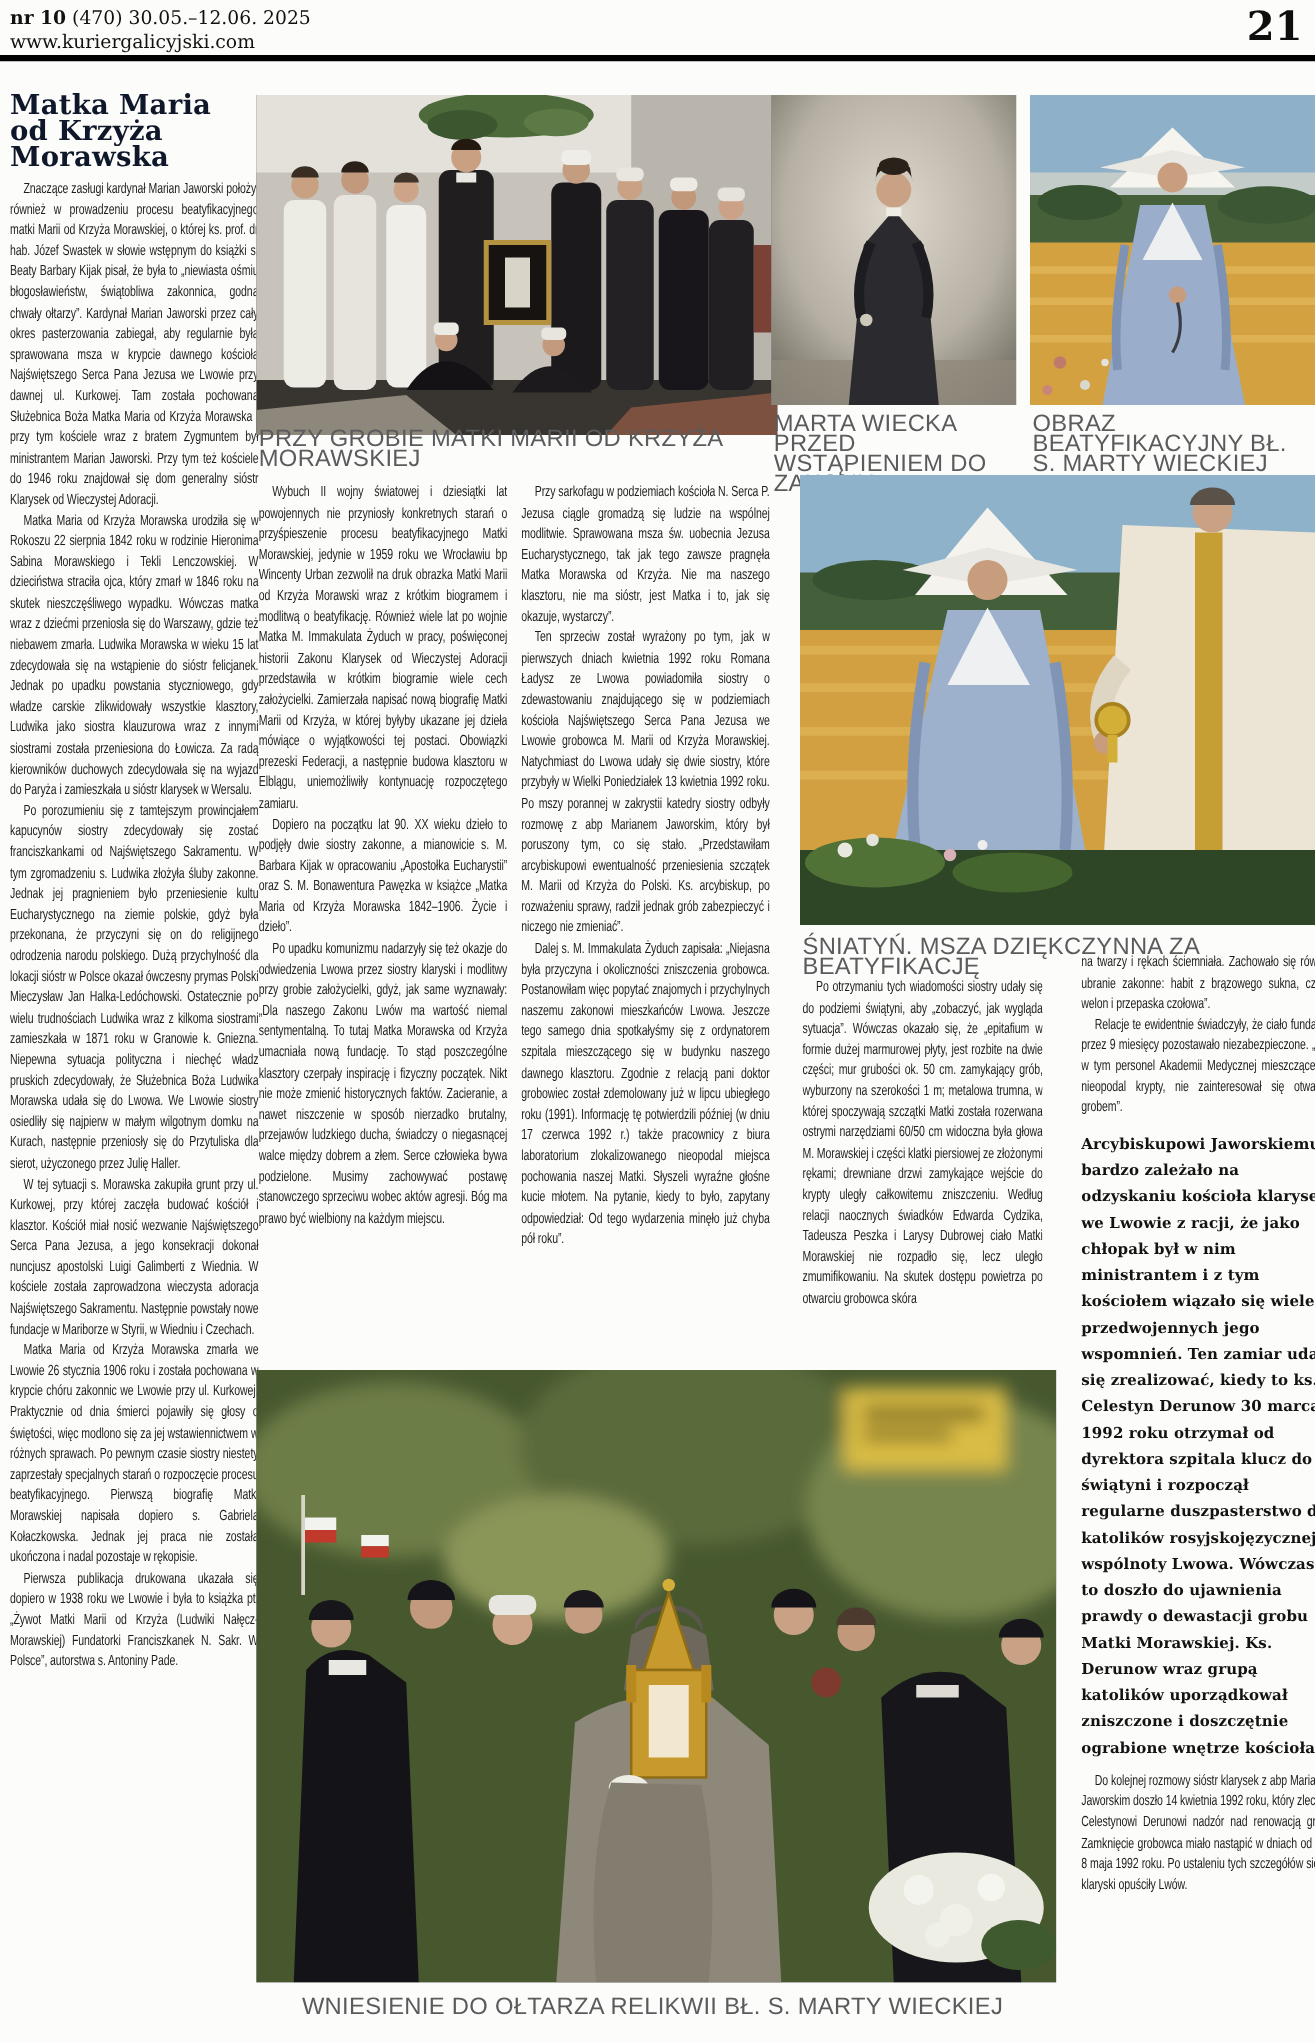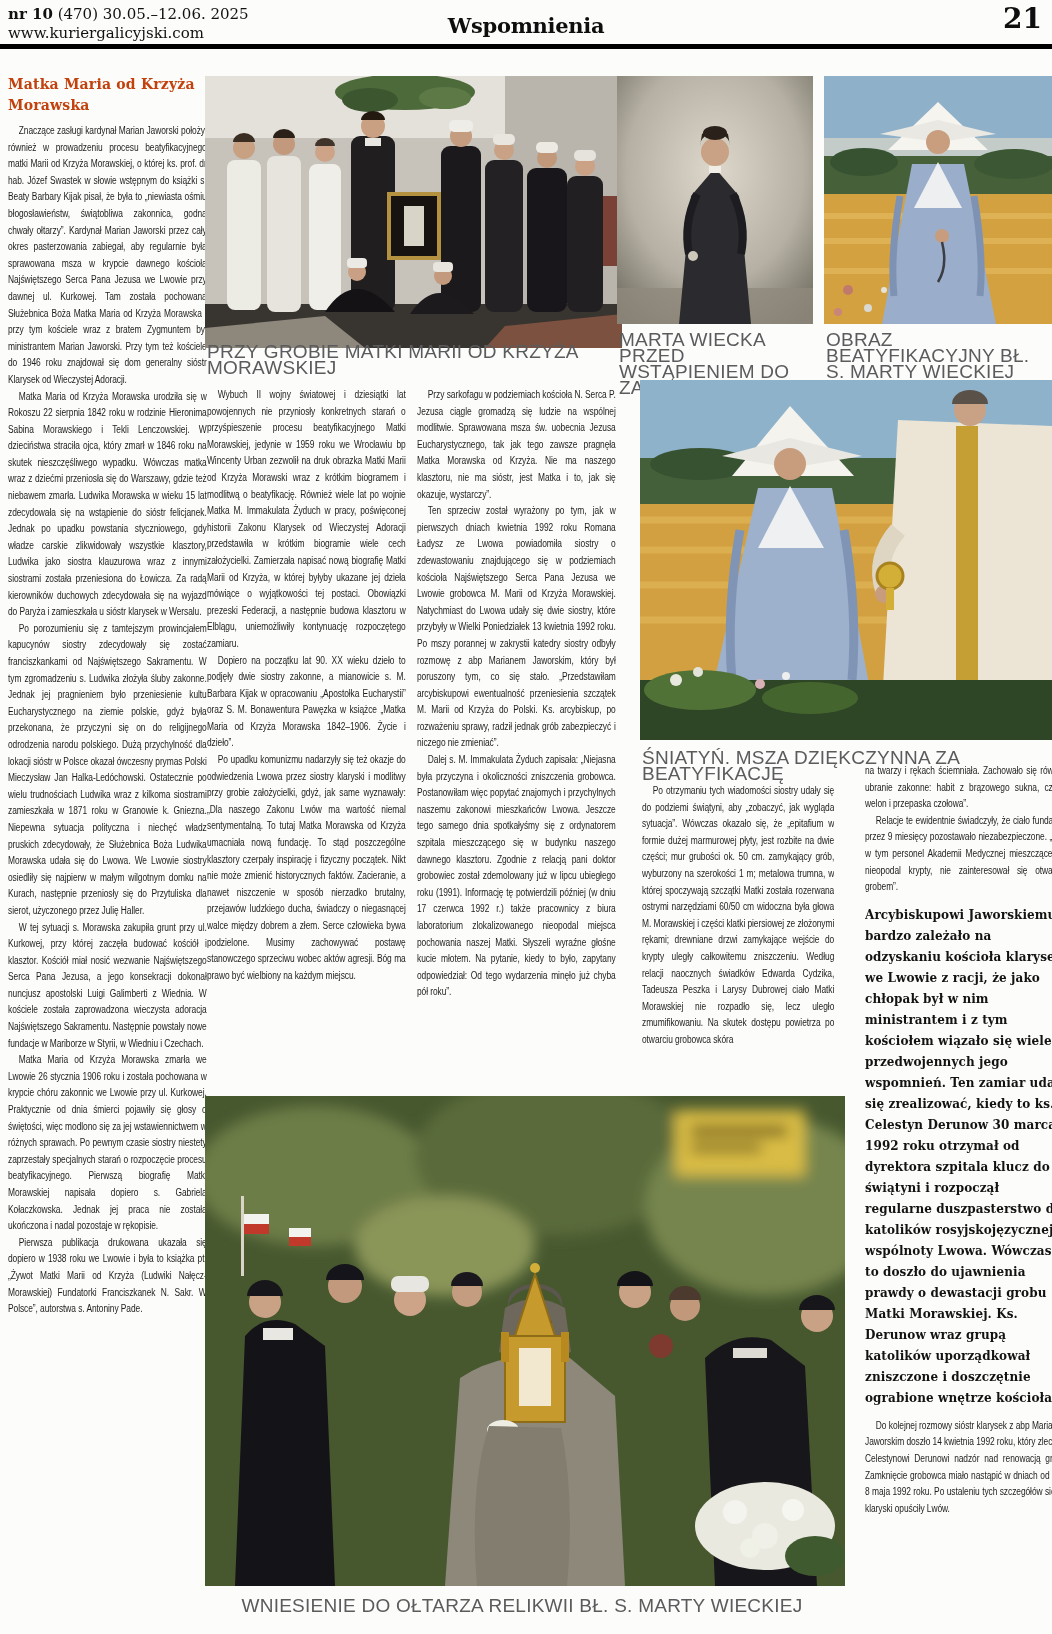--- a/index.html
+++ b/index.html
@@ -3,46 +3,45 @@
 <meta charset="utf-8">
 <style>
   html,body{margin:0;padding:0;background:#e8e8e4;}
   #page{position:relative;width:1052px;height:1634px;background:#fcfcfa;margin:0 auto;
         overflow:hidden;font-family:"Liberation Sans",sans-serif;color:#1b1b1b;}
   
   .hdr-issue{position:absolute;left:8px;top:5px;font-family:"DejaVu Serif",serif;font-size:15px;line-height:19px;color:#111;}
   .hdr-issue b{font-weight:bold;}
   .hdr-section{position:absolute;left:0;right:0;top:13px;text-align:center;font-family:"DejaVu Serif",serif;
                font-weight:bold;font-size:21px;color:#0e0e0e;letter-spacing:-0.3px;}
-  .hdr-page{position:absolute;right:10px;top:2px;font-family:"DejaVu Serif",serif;font-weight:bold;font-size:28px;color:#0e0e0e;}
+  .hdr-page{position:absolute;right:10px;top:2px;font-family:"DejaVu Serif",serif;font-weight:bold;font-size:32px;color:#0e0e0e;}
   .hdr-rule{position:absolute;left:0;top:44px;width:1052px;height:5px;background:#000;}
   
   .col{position:absolute;overflow:hidden;}
   .cond{transform:scaleX(0.72);transform-origin:0 0;font-size:11.7px;line-height:16.6px;
         text-align:justify;letter-spacing:-0.1px;hyphens:auto;color:#1d1d1d;}
   .cond p{margin:0;text-indent:15px;}
-  .headline{font-family:"DejaVu Serif",serif;font-weight:bold;font-size:14px;line-height:21px;
-            color:#c2410c;letter-spacing:0.2px;margin:0 0 6px 0;}
+  .headline{font-family:"DejaVu Serif",serif;font-weight:bold;font-size:22px;line-height:21px;
+            color:#0f172a;letter-spacing:0.2px;margin:0 0 6px 0;}
   .caption{position:absolute;font-size:19px;line-height:16px;color:#5a5b5d;letter-spacing:0.25px;
            font-family:"Liberation Sans",sans-serif;}
   .photo{position:absolute;overflow:hidden;background:#888;}
   .photo svg{display:block;width:100%;height:100%;}
   .pullquote{font-family:"DejaVu Serif",serif;font-weight:bold;font-size:12px;line-height:21px;
              color:#131313;margin:10px 0 8px 0;letter-spacing:0.1px;}
 </style>
 </head>
 <body>
 
 <div id="page">
 
   <div class="hdr-issue">
     <div><b>nr 10</b><span> (470) 30.05.–12.06. 2025</span></div>
     <div>www.kuriergalicyjski.com</div>
   </div>
-  <div class="hdr-section">Wspomnienia</div>
   <div class="hdr-page">21</div>
   <div class="hdr-rule"></div>
 
   <div class="col" style="left:8px;top:74px;width:199px;height:1556px;">
     <h1 class="headline">Matka Maria od Krzyża Morawska</h1>
     <div class="cond" style="width:276px;">
       <p>Znaczące zasługi kardynał Marian Jaworski położył również w prowadzeniu procesu beatyfikacyjnego matki Marii od Krzyża Morawskiej, o której ks. prof. dr hab. Józef Swastek w słowie wstępnym do książki s. Beaty Barbary Kijak pisał, że była to „niewiasta ośmiu błogosławieństw, świątobliwa zakonnica, godna chwały ołtarzy”. Kardynał Marian Jaworski przez cały okres pasterzowania zabiegał, aby regularnie była sprawowana msza w krypcie dawnego kościoła Najświętszego Serca Pana Jezusa we Lwowie przy dawnej ul. Kurkowej. Tam została pochowana Służebnica Boża Matka Maria od Krzyża Morawska i przy tym kościele wraz z bratem Zygmuntem był ministrantem Marian Jaworski. Przy tym też kościele do 1946 roku znajdował się dom generalny sióstr Klarysek od Wieczystej Adoracji.</p>
       <p>Matka Maria od Krzyża Morawska urodziła się w Rokoszu 22 sierpnia 1842 roku w rodzinie Hieronima Sabina Morawskiego i Tekli Lenczowskiej. W dzieciństwa straciła ojca, który zmarł w 1846 roku na skutek nieszczęśliwego wypadku. Wówczas matka wraz z dziećmi przeniosła się do Warszawy, gdzie też niebawem zmarła. Ludwika Morawska w wieku 15 lat zdecydowała się na wstąpienie do sióstr felicjanek. Jednak po upadku powstania styczniowego, gdy władze carskie zlikwidowały wszystkie klasztory, Ludwika jako siostra klauzurowa wraz z innymi siostrami została przeniesiona do Łowicza. Za radą kierowników duchowych zdecydowała się na wyjazd do Paryża i zamieszkała u sióstr klarysek w Wersalu.</p>
       <p>Po porozumieniu się z tamtejszym prowincjałem kapucynów siostry zdecydowały się zostać franciszkankami od Najświętszego Sakramentu. W tym zgromadzeniu s. Ludwika złożyła śluby zakonne. Jednak jej pragnieniem było przeniesienie kultu Eucharystycznego na ziemie polskie, gdyż była przekonana, że przyczyni się on do religijnego odrodzenia narodu polskiego. Dużą przychylność dla lokacji sióstr w Polsce okazał ówczesny prymas Polski Mieczysław Jan Halka-Ledóchowski. Ostatecznie po wielu trudnościach Ludwika wraz z kilkoma siostrami zamieszkała w 1871 roku w Granowie k. Gniezna. Niepewna sytuacja polityczna i niechęć władz pruskich zdecydowały, że Służebnica Boża Ludwika Morawska udała się do Lwowa. We Lwowie siostry osiedliły się najpierw w małym wilgotnym domku na Kurach, następnie przeniosły się do Przytuliska dla sierot, użyczonego przez Julię Haller.</p>
       <p>W tej sytuacji s. Morawska zakupiła grunt przy ul. Kurkowej, przy której zaczęła budować kościół i klasztor. Kościół miał nosić wezwanie Najświętszego Serca Pana Jezusa, a jego konsekracji dokonał nuncjusz apostolski Luigi Galimberti z Wiednia. W kościele została zaprowadzona wieczysta adoracja Najświętszego Sakramentu. Następnie powstały nowe fundacje w Mariborze w Styrii, w Wiedniu i Czechach.</p>

